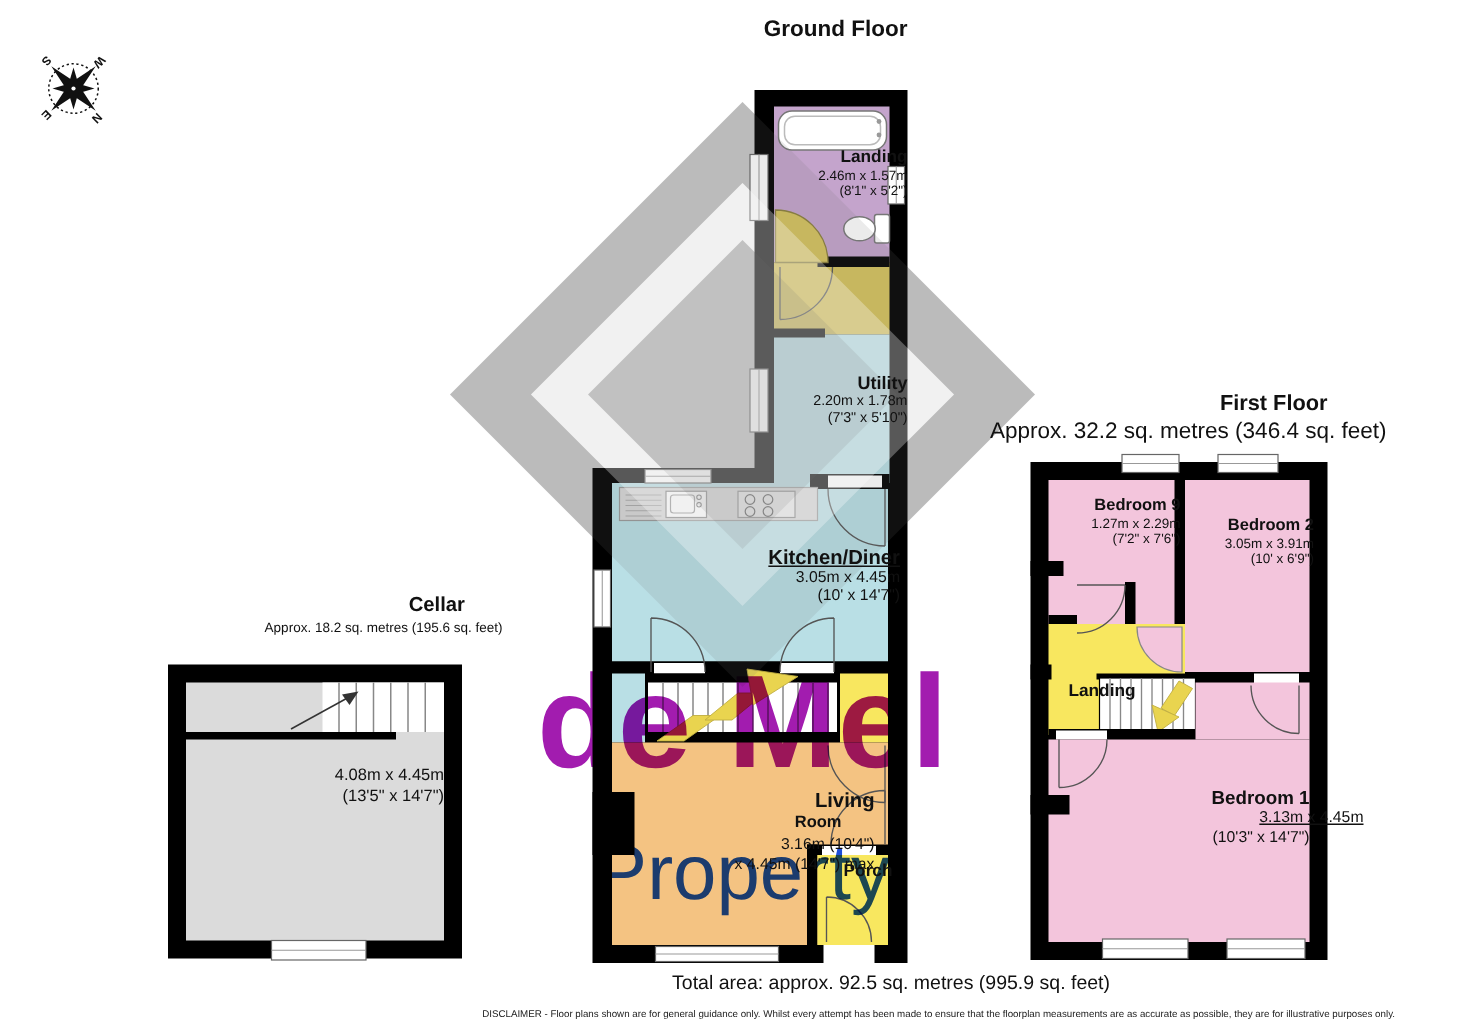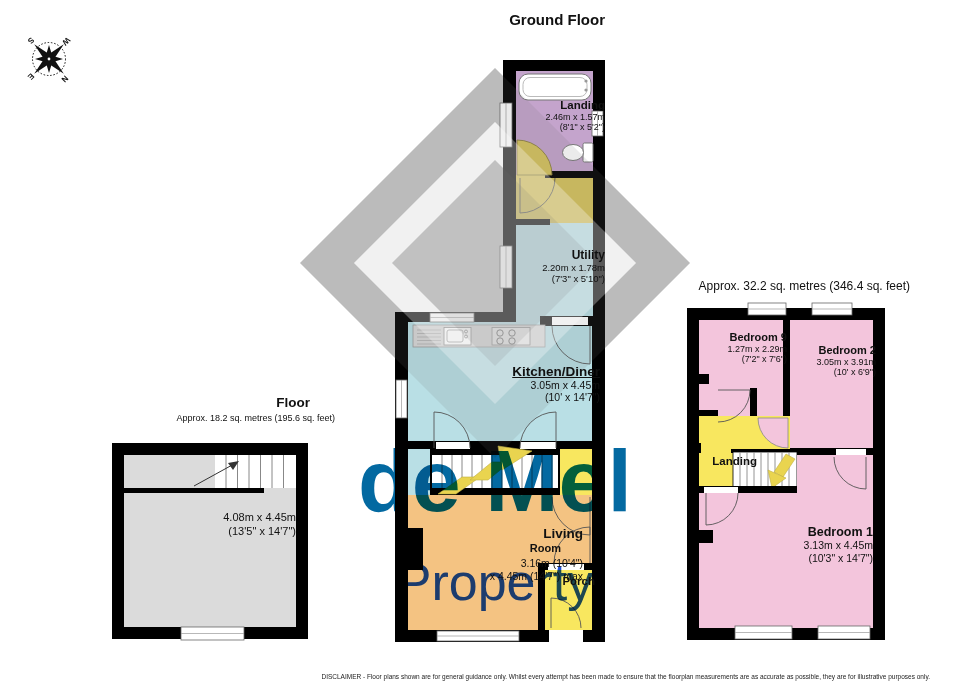--- a/index.html
+++ b/index.html
@@ -173,21 +173,21 @@
     </g>
   </g>
 
   <g>
     <polygon points="495,68 690,263 495,458 300,263" fill="rgba(110,110,110,0.14)"></polygon>
     <polygon points="495,122 636,263 495,404 354,263" fill="rgba(255,255,255,0.30)"></polygon>
     <polygon points="495,160 598,263 495,366 392,263" fill="rgba(110,110,110,0.14)"></polygon>
   </g>
 </svg>
 
-<div class="wm" style="left:275px;top:437px;width:440px;font-size:88px;color:#0369a1;">de Mel</div>
+<div class="wm" style="left:275px;top:437px;width:440px;font-size:88px;color:#a21caf;">de Mel</div>
 <div class="wm" style="left:275px;top:556px;width:440px;font-size:52px;font-weight:normal;color:#1d4ed8;text-align:center;">Property</div>
 
 <div class="lbl b" style="left:385px;top:12px;width:220px;font-size:15px;">Ground Floor</div>
 
 <div class="lbl b" style="left:504px;top:99px;width:101px;font-size:11.5px;">Landing</div>
 <div class="lbl" style="left:504px;top:112px;width:101px;font-size:9px;">2.46m x 1.57m</div>
 <div class="lbl" style="left:504px;top:122px;width:101px;font-size:9px;">(8'1" x 5'2")</div>
 
 <div class="lbl b" style="left:504px;top:249px;width:101px;font-size:12px;">Utility</div>
 <div class="lbl" style="left:504px;top:263px;width:101px;font-size:9.5px;">2.20m x 1.78m</div>
@@ -197,36 +197,38 @@
 <div class="lbl" style="left:400px;top:380px;width:200px;font-size:10.5px;">3.05m x 4.45m</div>
 <div class="lbl" style="left:400px;top:392px;width:200px;font-size:10.5px;">(10' x 14'7")</div>
 
 <div class="lbl b" style="left:398px;top:526px;width:185px;font-size:13.5px;">Living</div>
 <div class="lbl b" style="left:376px;top:542px;width:185px;font-size:11px;">Room</div>
 <div class="lbl" style="left:398px;top:558px;width:185px;font-size:10.5px;">3.16m (10'4")</div>
 <div class="lbl" style="left:398px;top:571px;width:185px;font-size:10.5px;">x 4.45m (14'7") max</div>
 
 <div class="lbl b" style="left:543px;top:575px;width:52px;font-size:11.5px;">Porch</div>
 
-<div class="lbl b" style="left:110px;top:395px;width:200px;font-size:13.5px;">Floor</div>
+<div class="lbl b" style="left:110px;top:395px;width:200px;font-size:13.5px;">Cellar</div>
 <div class="lbl" style="left:85px;top:413px;width:250px;font-size:9px;">Approx. 18.2 sq. metres (195.6 sq. feet)</div>
 <div class="lbl" style="left:124px;top:511px;width:172px;font-size:11px;">4.08m x 4.45m</div>
 <div class="lbl" style="left:124px;top:525px;width:172px;font-size:11px;">(13'5" x 14'7")</div>
 
-<div class="lbl" style="left:660px;top:280px;width:250px;font-size:12px;">Approx. 32.2 sq. metres (346.4 sq. feet)</div>
+<div class="lbl b" style="left:685px;top:261px;width:200px;font-size:14.5px;">First Floor</div>
+<div class="lbl" style="left:660px;top:280px;width:250px;font-size:15px;">Approx. 32.2 sq. metres (346.4 sq. feet)</div>
 
 <div class="lbl b" style="left:693px;top:331px;width:94px;font-size:11px;">Bedroom 9</div>
 <div class="lbl" style="left:693px;top:344px;width:94px;font-size:9px;">1.27m x 2.29m</div>
 <div class="lbl" style="left:693px;top:354px;width:94px;font-size:9px;">(7'2" x 7'6")</div>
 
 <div class="lbl b" style="left:786px;top:344px;width:90px;font-size:11px;">Bedroom 2</div>
 <div class="lbl" style="left:786px;top:357px;width:90px;font-size:9px;">3.05m x 3.91m</div>
 <div class="lbl" style="left:786px;top:367px;width:90px;font-size:9px;">(10' x 6'9")</div>
 
 <div class="lbl b" style="left:689px;top:455px;width:68px;font-size:11.5px;">Landing</div>
 
 <div class="lbl b" style="left:699px;top:525px;width:174px;font-size:12.5px;">Bedroom 1</div>
-<div class="lbl" style="left:699px;top:540px;width:174px;font-size:10.5px;">3.13m x 4.45m</div>
+<div class="lbl" style="left:699px;top:540px;width:210px;font-size:10.5px;text-decoration:underline;">3.13m x 4.45m</div>
 <div class="lbl" style="left:699px;top:553px;width:174px;font-size:10.5px;">(10'3" x 14'7")</div>
 
+<div class="lbl" style="left:240px;top:648px;width:500px;font-size:13px;">Total area: approx. 92.5 sq. metres (995.9 sq. feet)</div>
 <div class="lbl" style="left:50px;top:673px;width:880px;font-size:6.5px;color:#222;white-space:normal;">DISCLAIMER -  Floor plans shown are for general guidance only. Whilst every attempt has been made to ensure that the floorplan measurements are as accurate as possible, they are for illustrative purposes only.</div>
 
 </div>
 
 </body></html>

